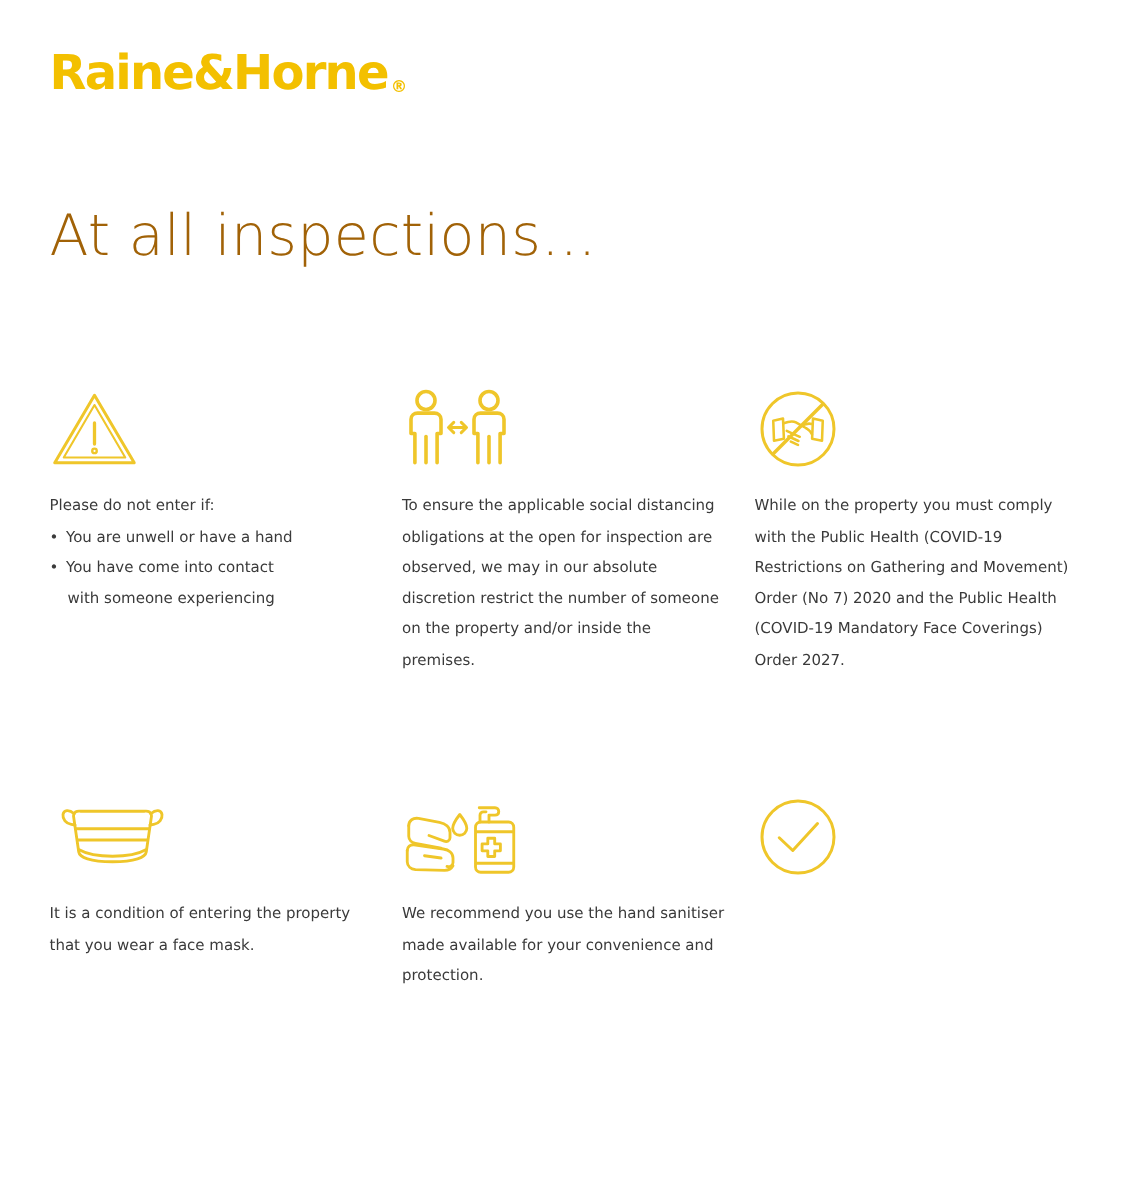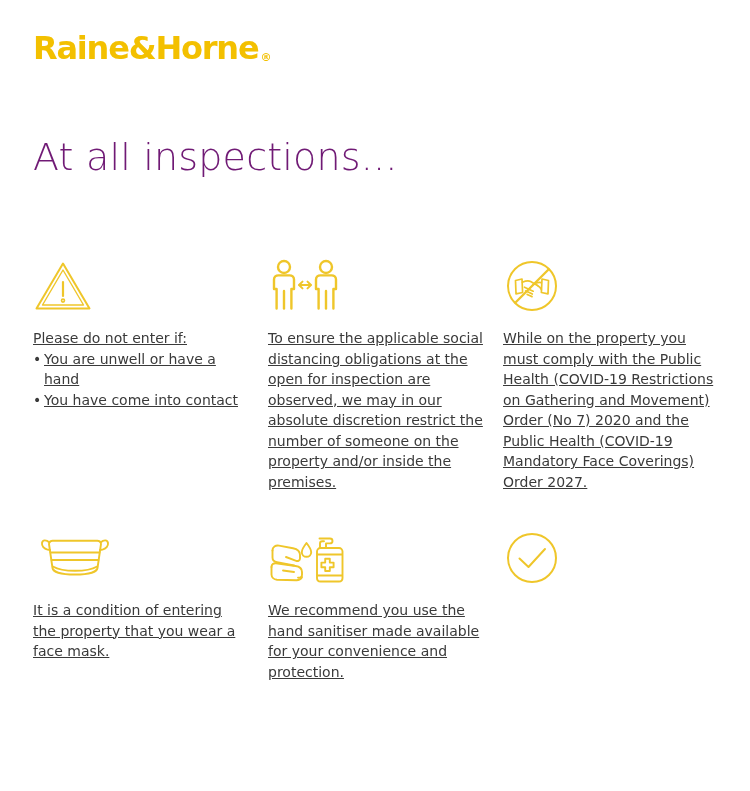--- a/index.html
+++ b/index.html
@@ -53,21 +53,21 @@
 
   
   .headline {
     position: absolute;
     left: 33px;
     top: 136px;
     font-family: "DejaVu Sans", sans-serif;
     font-size: 38px;
     font-weight: 300;
     letter-spacing: 0.2px;
-    color: #701a75;
+    color: #a16207;
     line-height: 1.15;
     white-space: nowrap;
   }
 
   
   .grid {
     position: absolute;
     left: 33px;
     top: 258px;
     width: 690px;
@@ -81,26 +81,25 @@
   .tile-icon {
     height: 58px;
     display: block;
     margin-bottom: 12px;
   }
   .tile-icon svg {
     display: block;
   }
   .tile-text {
     font-family: "DejaVu Sans", sans-serif;
-    font-size: 14px;
+    font-size: 10px;
     font-weight: 400;
     line-height: 20.5px;
     color: #3a3a3a;
     max-width: 215px;
-    text-decoration: underline;
   }
   .tile-text .lead {
     display: block;
   }
   .bullets {
     list-style: none;
     margin: 0;
     padding: 0;
   }
   .bullets li {
@@ -146,20 +145,21 @@
         </svg>
       </span>
       <div class="tile-text">
         <span class="lead">Please do not enter if:</span>
         <ul class="bullets">
           <li>
             <span>You are unwell or have a hand</span>
           </li>
           <li>
             <span>You have come into contact</span>
+            <span class="cont">with someone experiencing</span>
           </li>
         </ul>
       </div>
     </div>
 
     <div class="tile">
       <span class="tile-icon">
         <svg width="74" height="54" viewBox="0 0 74 54">
           <g fill="none" stroke="#EFC62A" stroke-width="2.4" stroke-linejoin="round" stroke-linecap="round">
 

